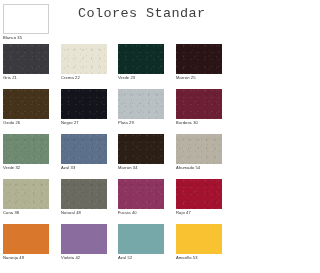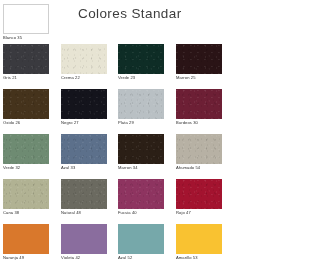--- a/index.html
+++ b/index.html
@@ -29,20 +29,21 @@
   }
   .page-title {
     position: absolute;
     left: 78px;
     top: 6px;
     font-size: 13.5px;
     letter-spacing: 0.4px;
     color: #3d3d3d;
     font-weight: 400;
     white-space: nowrap;
+    font-family: Liberation Mono, monospace;
   }
   
   .swatch-cell {
     position: absolute;
     width: 46px;
   }
   .swatch-chip {
     width: 46px;
     height: 30px;
     box-sizing: border-box;

